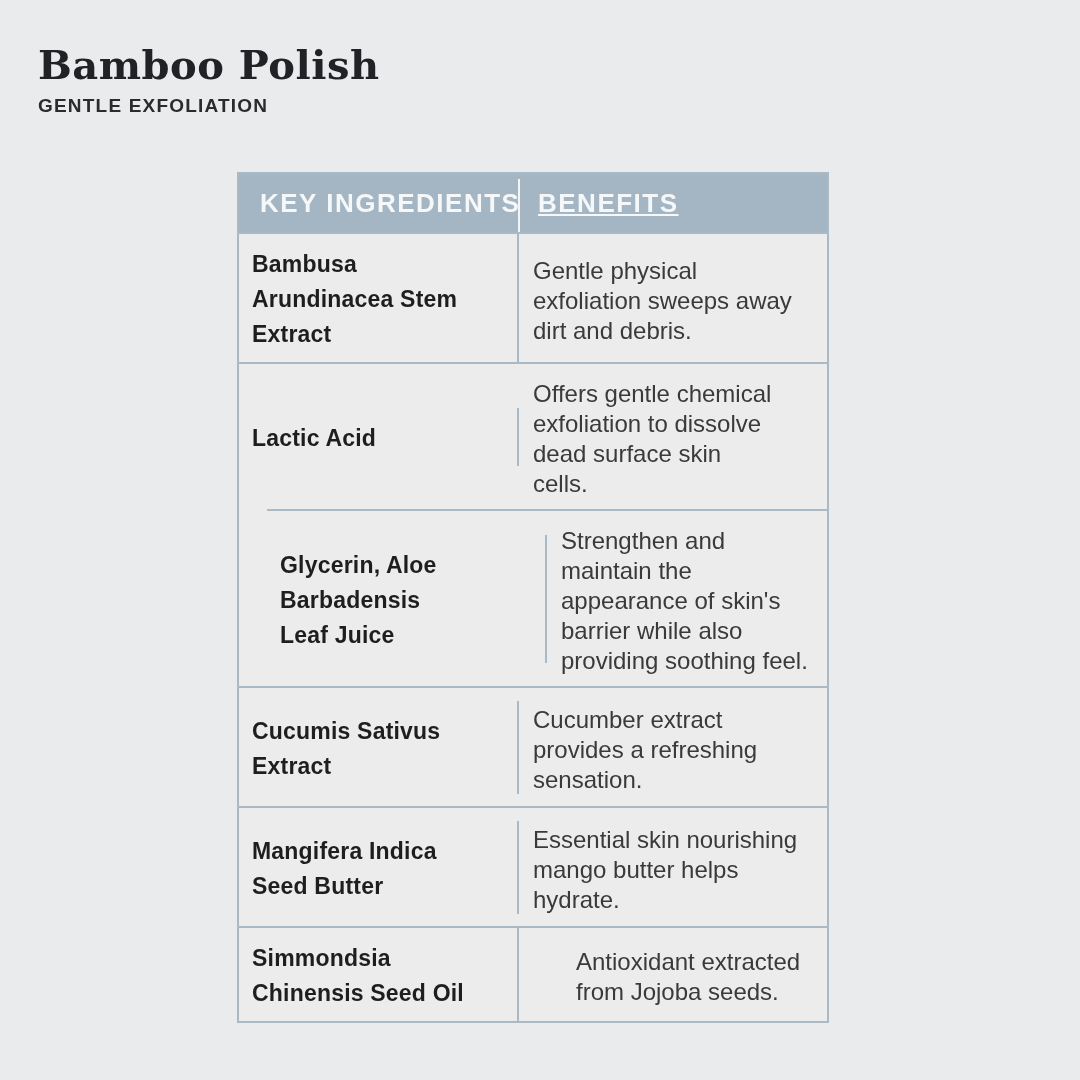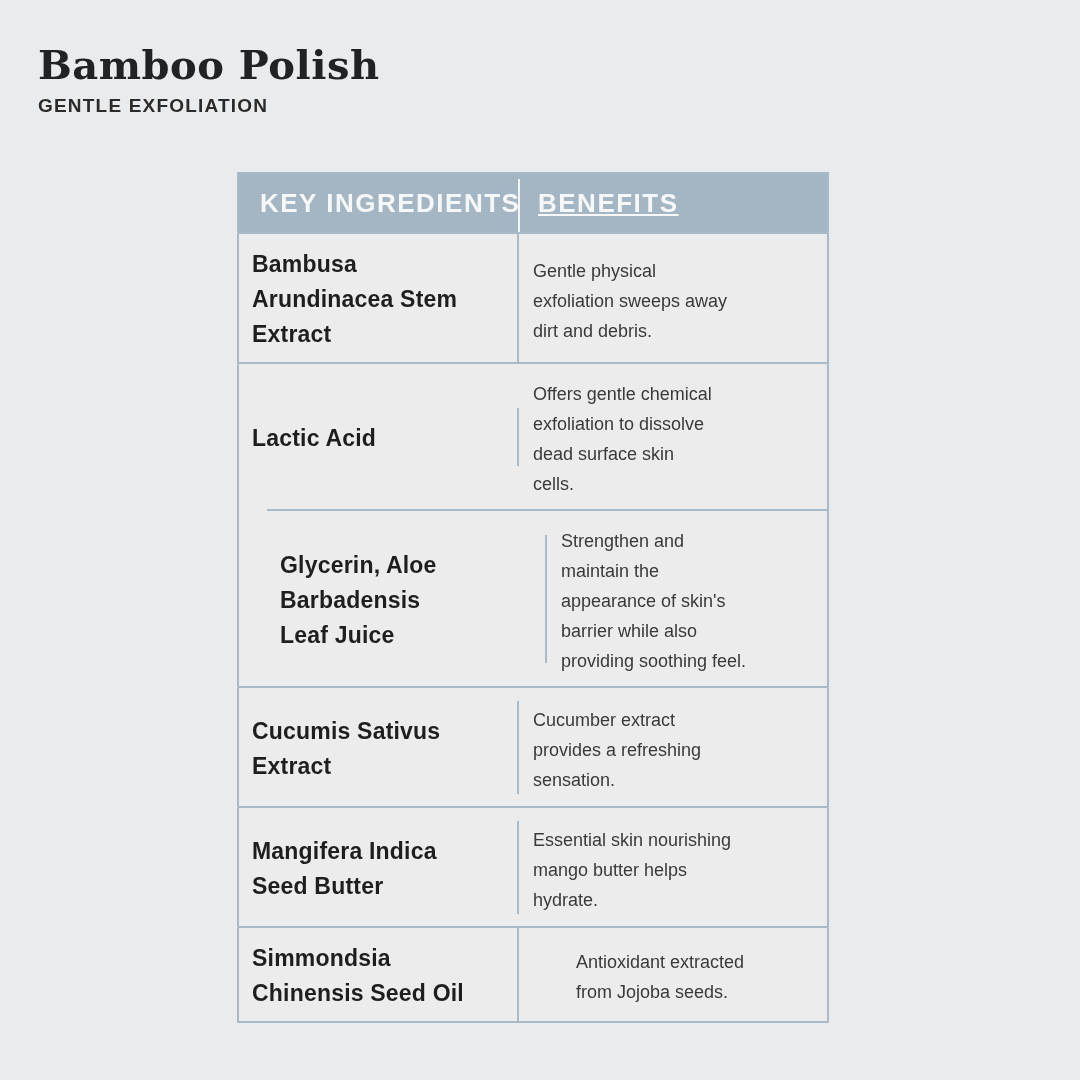--- a/index.html
+++ b/index.html
@@ -104,21 +104,21 @@
     font-size: 23px;
     font-weight: 700;
     line-height: 35px;
     letter-spacing: 0.2px;
     color: var(--ingredient-text);
     white-space: pre-line;
   }
   .cell-ben {
     flex: 1;
     padding: 15px 10px 10px 14px;
-    font-size: 18px;
+    font-size: 24px;
     line-height: 30px;
     color: var(--benefit-text);
     white-space: pre-line;
   }
 </style>
 </head>
 <body>
 
 <div class="canvas">
 

